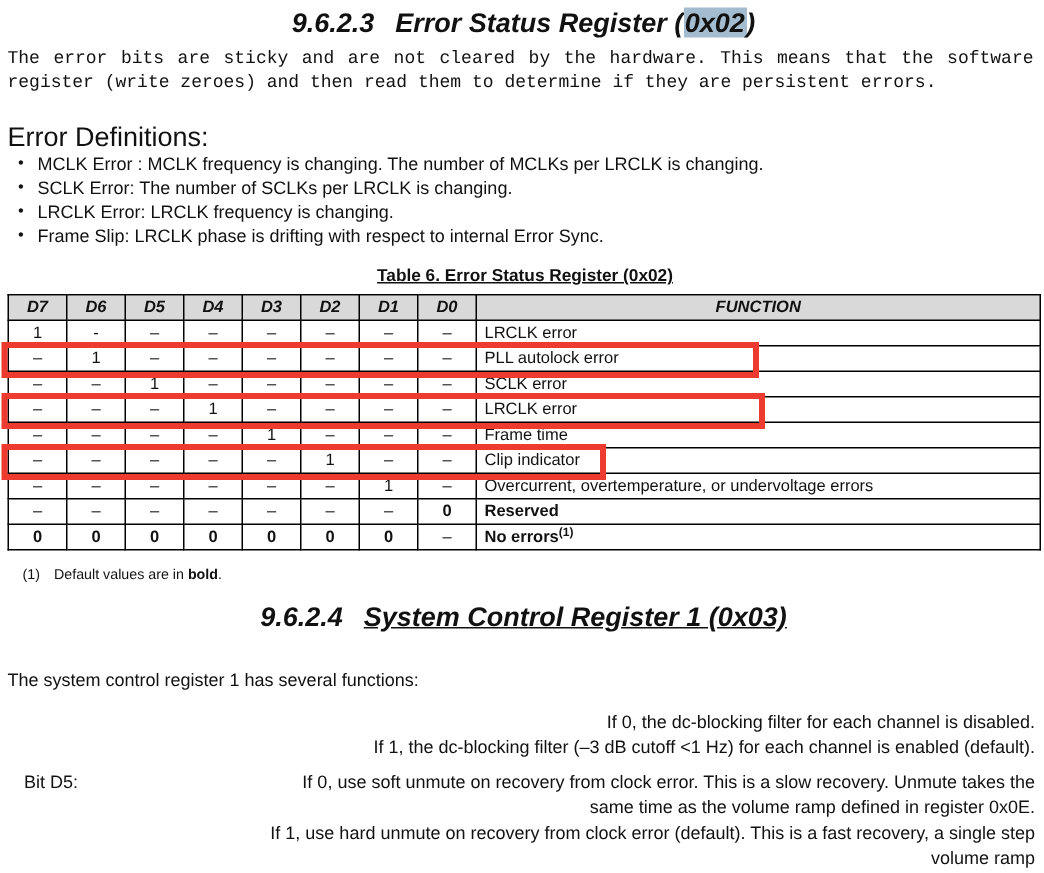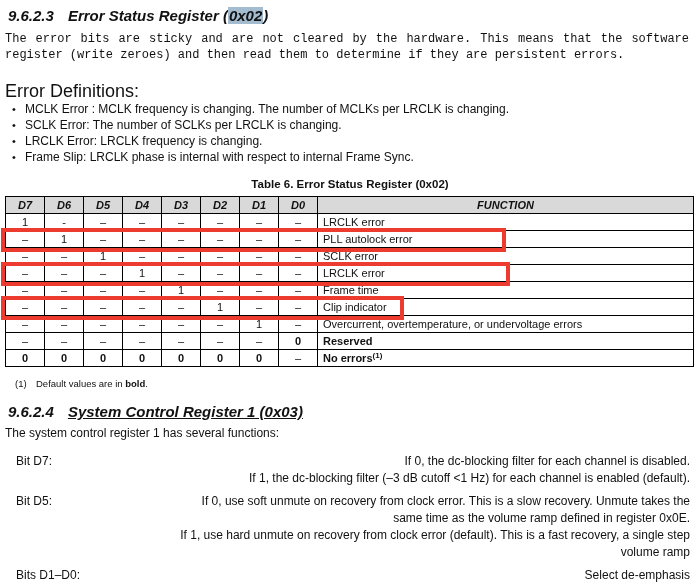--- a/index.html
+++ b/index.html
@@ -1,54 +1,54 @@
 <!DOCTYPE html>
 <html><head>
 <meta charset="utf-8">
 <style>
   * { margin:0; padding:0; box-sizing:border-box; }
   html,body { width:696px; height:582px; background:#ffffff; }
   body { font-family:"Liberation Sans", sans-serif; color:#111; }
   .page { padding:8px 6px 0 5px; width:696px; }
 
-  .heading { font-size:15px; font-weight:bold; font-style:italic; margin-left:3px; line-height:15px; }
+  .heading { font-size:18px; font-weight:bold; font-style:italic; margin-left:3px; line-height:15px;text-align:center; }
   .heading .hnum { display:inline-block; margin-right:14px; }
   .hl { background:#a4bccf; padding:0 1px; }
 
   .para { margin-top:8px; font-size:12px; line-height:16px; padding-right:1px;font-family:Liberation Mono, monospace; }
   .jline { text-align:justify; height:16px; overflow:hidden; }
   .jline::after { content:""; display:inline-block; width:100%; height:0; }
 
   .errdef { margin-top:20px; font-size:18px; line-height:16px; }
 
   .bullets { margin-top:2px; }
   .bullet-row { display:flex; font-size:12px; line-height:16px; }
   .bullet-row .dot { width:20px; padding-left:7px; font-size:11px; }
   .bullet-row .btext { flex:1; }
 
-  .caption { margin-top:12px; width:690px; text-align:center; font-size:11.5px; font-weight:bold; line-height:14px; }
+  .caption { margin-top:12px; width:690px; text-align:center; font-size:11.5px; font-weight:bold; line-height:14px;text-decoration:underline; }
 
   .tablewrap { position:relative; margin-top:5px; margin-left:0px; }
   table { border-collapse:collapse; table-layout:fixed; width:689px; }
   th, td { border:1px solid #000; height:17px; font-size:11px; text-align:center; vertical-align:middle; padding:0; }
   th { background:#d9d9d9; font-weight:bold; height:17px;font-style:italic; }
   col.bitcol { width:39px; }
   td.funcell, th.funhead { text-align:left; padding-left:5px; }
   th.funhead { text-align:center; padding-left:0; }
   td.b { font-weight:bold; }
   td .supref { font-size:8px; font-weight:bold; position:relative; top:-4px; }
 
   .redbox { position:absolute; border:4px solid #ee3b30; left:-4px; background:transparent; pointer-events:none; }
 
   .footnote { margin-top:11px; margin-left:10px; font-size:9.5px; line-height:12px; display:flex; }
   .footnote .fmark { width:21px; }
   .fbold { font-weight:bold; }
 
   .h2 { margin-top:14px;text-decoration:underline; }
-  .para2 { margin-top:6px; font-size:12px; line-height:16px; }
+  .para2 { margin-top:26px; font-size:12px; line-height:16px; }
 
   .bitdefs { margin-top:12px; margin-left:11px; }
   .bitblock { display:flex; margin-bottom:6px; }
   .bitblock .blabel { width:67px; font-size:12px; line-height:17px; flex-shrink:0; }
   .bitblock .blines { flex:1; font-size:12px; line-height:17px;text-align:right; }
 </style>
 </head>
 <body>
 
 <div class="page">
@@ -72,21 +72,21 @@
       <div class="bullet-row">
         <span class="dot">•</span>
         <span class="btext">SCLK Error: The number of SCLKs per LRCLK is changing.</span>
       </div>
       <div class="bullet-row">
         <span class="dot">•</span>
         <span class="btext">LRCLK Error: LRCLK frequency is changing.</span>
       </div>
       <div class="bullet-row">
         <span class="dot">•</span>
-        <span class="btext">Frame Slip: LRCLK phase is internal with respect to internal Frame Sync.</span>
+        <span class="btext">Frame Slip: LRCLK phase is drifting with respect to internal Error Sync.</span>
       </div>
     </div>
 
   <div class="caption">Table 6. Error Status Register (0x02)</div>
 
   <div class="tablewrap">
     <table>
       <colgroup>
           <col class="bitcol">
           <col class="bitcol">
@@ -224,21 +224,20 @@
   </div>
 
   <div class="heading h2">
     <span class="hnum">9.6.2.4</span><span>System Control Register 1 (0x03)</span>
   </div>
 
   <div class="para2">The system control register 1 has several functions:</div>
 
   <div class="bitdefs">
       <div class="bitblock">
-        <div class="blabel">Bit D7:</div>
         <div class="blines">
           <div>If 0, the dc-blocking filter for each channel is disabled.</div>
           <div>If 1, the dc-blocking filter (–3 dB cutoff &lt;1 Hz) for each channel is enabled (default).</div>
         </div>
       </div>
       <div class="bitblock">
         <div class="blabel">Bit D5:</div>
         <div class="blines">
           <div>If 0, use soft unmute on recovery from clock error. This is a slow recovery. Unmute takes the</div>
           <div>same time as the volume ramp defined in register 0x0E.</div>

